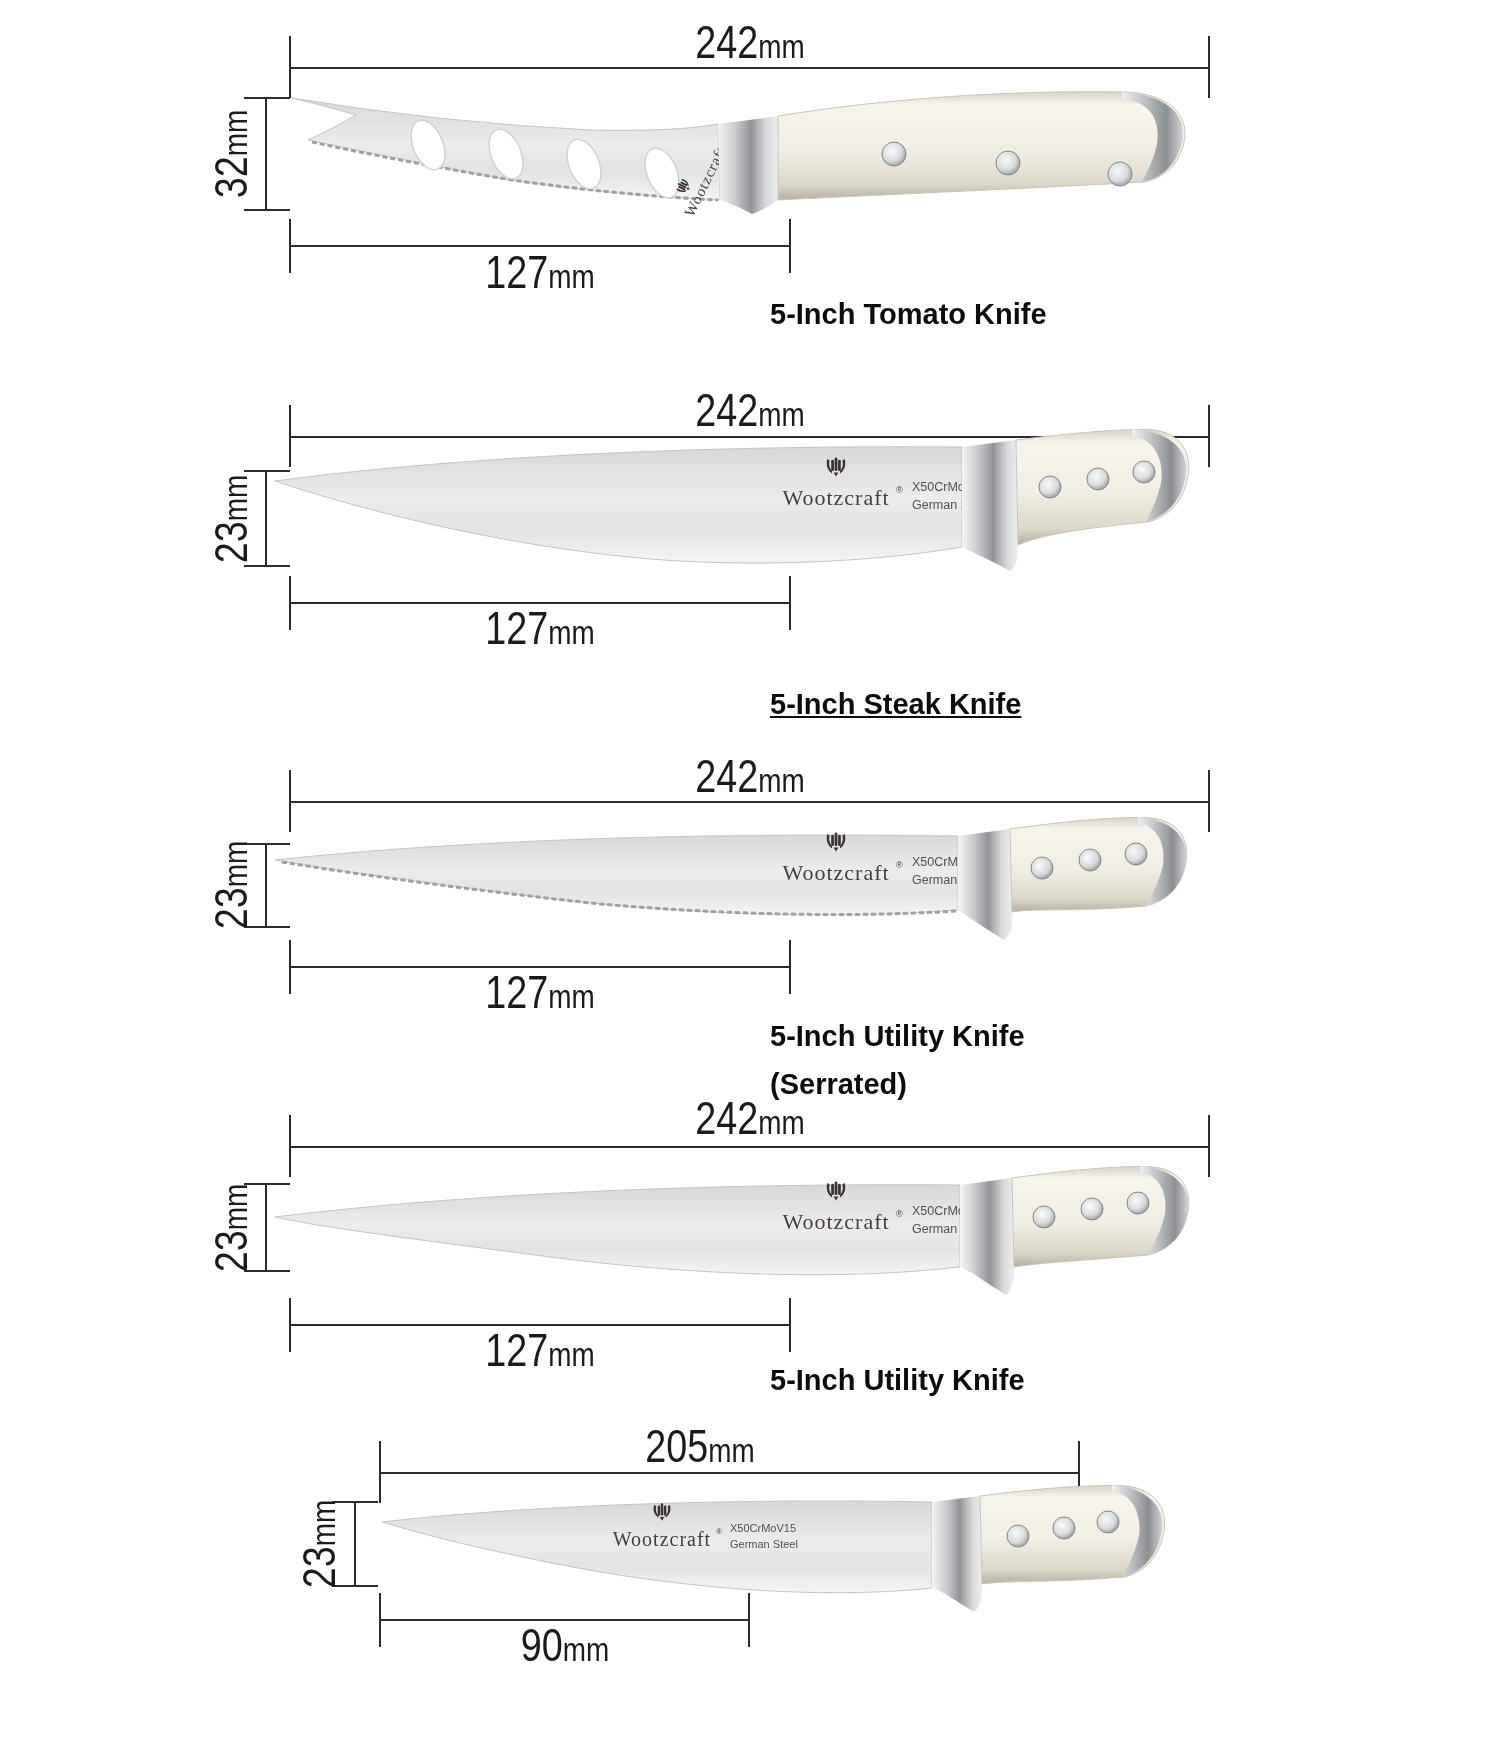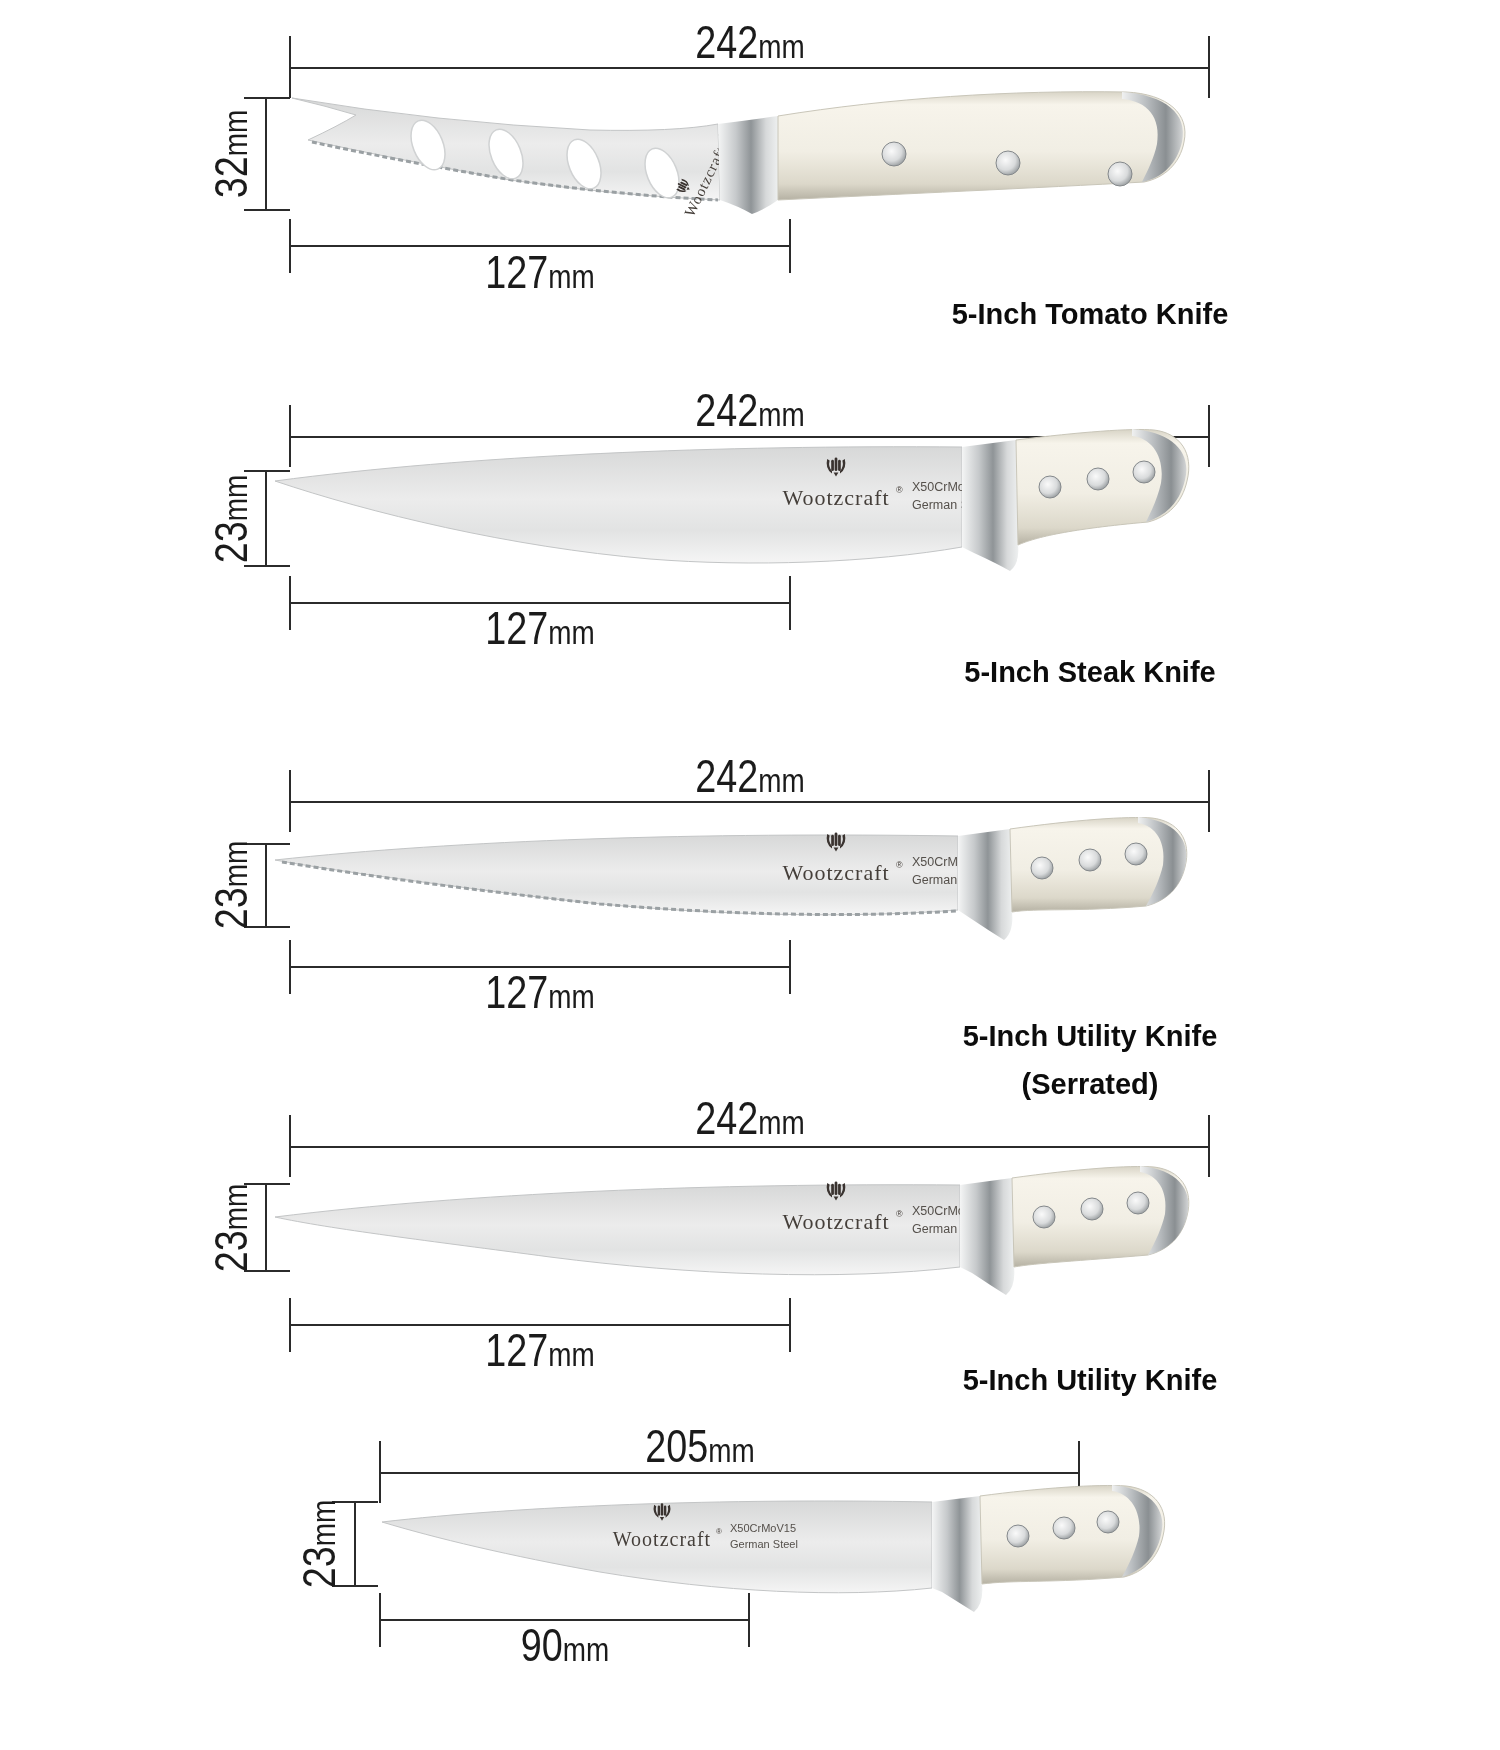--- a/index.html
+++ b/index.html
@@ -10,21 +10,21 @@
   .vline{position:absolute;width:2px;background:#2b2b2b;}
   .htick{position:absolute;height:2px;width:46px;background:#2b2b2b;}
   .dim-label{position:absolute;width:200px;text-align:center;white-space:nowrap;color:#1b1b1b;
              transform:scaleX(.82);transform-origin:center;}
   .dim-label .num{font-size:46px;line-height:48px;letter-spacing:0px;}
   .dim-label .unit{font-size:34px;}
   .vlabel{position:absolute;width:220px;height:48px;text-align:center;white-space:nowrap;color:#1b1b1b;
           transform:rotate(-90deg) scaleX(.82);transform-origin:center;}
   .vlabel .num{font-size:46px;line-height:48px;}
   .vlabel .unit{font-size:34px;}
-  .knife-name{position:absolute;right:90px;width:640px;text-align:center;font-weight:bold;
+  .knife-name{position:absolute;right:90px;width:640px;text-align:left;font-weight:bold;
               font-size:29px;line-height:48px;color:#0c0c0c;}
   svg{position:absolute;overflow:visible;}
   .brandtext{font-family:"Liberation Serif",serif;fill:#453f3a;letter-spacing:1px;}
   .regmark{font-family:"Liberation Sans",sans-serif;fill:#453f3a;}
   .steeltext{font-family:"Liberation Sans",sans-serif;fill:#55504b;}
   .serration{fill:none;stroke:#9aa0a3;stroke-width:3;stroke-dasharray:5 3;}
 </style>
 </head>
 <body>
 
@@ -155,21 +155,21 @@
       <circle cx="874" cy="47" r="11"></circle>
     </g>
   </svg>
 
   <div class="hline" style="left:290px;top:602px;width:500px;"></div>
   <div class="vtick" style="left:289px;top:576px;height:54px;"></div>
   <div class="vtick" style="left:789px;top:576px;height:54px;"></div>
   <div class="dim-label" style="left:440px;top:604px;">
     <span class="num">127</span><span class="unit">mm</span>
   </div>
-  <div class="knife-name" style="top:648px;">
+  <div class="knife-name" style="top:680px;text-decoration:underline;">
     <div>5-Inch Steak Knife</div>
   </div>
 
   <div class="dim-label" style="left:650px;top:752px;">
     <span class="num">242</span><span class="unit">mm</span>
   </div>
   <div class="hline" style="left:290px;top:801px;width:920px;"></div>
   <div class="vtick" style="left:289px;top:770px;height:62px;"></div>
   <div class="vtick" style="left:1208px;top:770px;height:62px;"></div>
 

